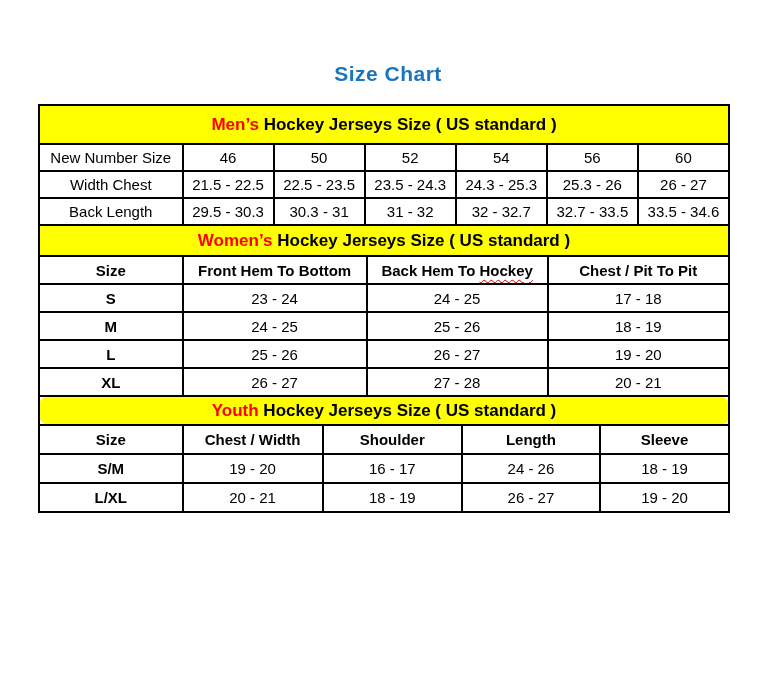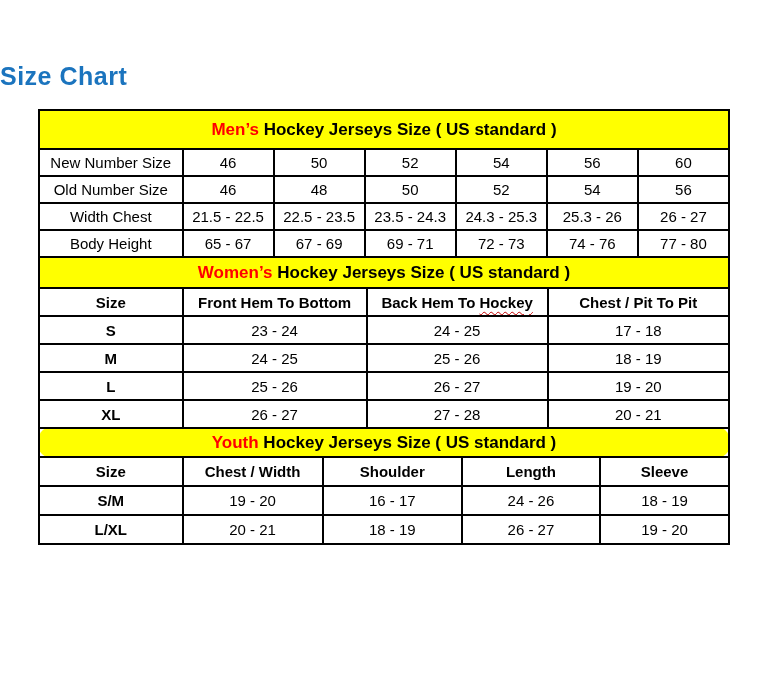--- a/index.html
+++ b/index.html
@@ -12,22 +12,23 @@
     position: relative;
     width: 776px;
     height: 692px;
     background: #ffffff;
     overflow: hidden;
   }
   .page-title {
     margin: 0;
     padding-top: 62px;
     padding-bottom: 18px;
+    text-align: center;
     color: #1b74be;
-    font-size: 25px;
+    font-size: 21px;
     font-weight: bold;
     letter-spacing: 0.5px;
   }
   .chart-wrap {
     width: 692px;
     margin-left: 38px;
   }
   table.tbl {
     border-collapse: collapse;
     table-layout: fixed;
@@ -97,45 +98,36 @@
         <tr>
           <td>New Number Size</td>
           <td>46</td>
           <td>50</td>
           <td>52</td>
           <td>54</td>
           <td>56</td>
           <td>60</td>
         </tr>
         <tr>
-          <td>Old Number Size</td>
-          <td>46</td>
-          <td>48</td>
-          <td>50</td>
-          <td>52</td>
-          <td>54</td>
-          <td>56</td>
-        </tr>
-        <tr>
           <td>Width Chest</td>
           <td>21.5 - 22.5</td>
           <td>22.5 - 23.5</td>
           <td>23.5 - 24.3</td>
           <td>24.3 - 25.3</td>
           <td>25.3 - 26</td>
           <td>26 - 27</td>
         </tr>
         <tr>
-          <td>Body Height</td>
-          <td>65 - 67</td>
-          <td>67 - 69</td>
-          <td>69 - 71</td>
-          <td>72 - 73</td>
-          <td>74 - 76</td>
-          <td>77 - 80</td>
+          <td>Back Length</td>
+          <td>29.5 - 30.3</td>
+          <td>30.3 - 31</td>
+          <td>31 - 32</td>
+          <td>32 - 32.7</td>
+          <td>32.7 - 33.5</td>
+          <td>33.5 - 34.6</td>
         </tr>
       </tbody>
     </table>
 
     <table class="tbl women">
       <colgroup>
         <col style="width:20.8%">
           <col style="width:26.7%">
           <col style="width:26.2%">
           <col style="width:26.3%">

